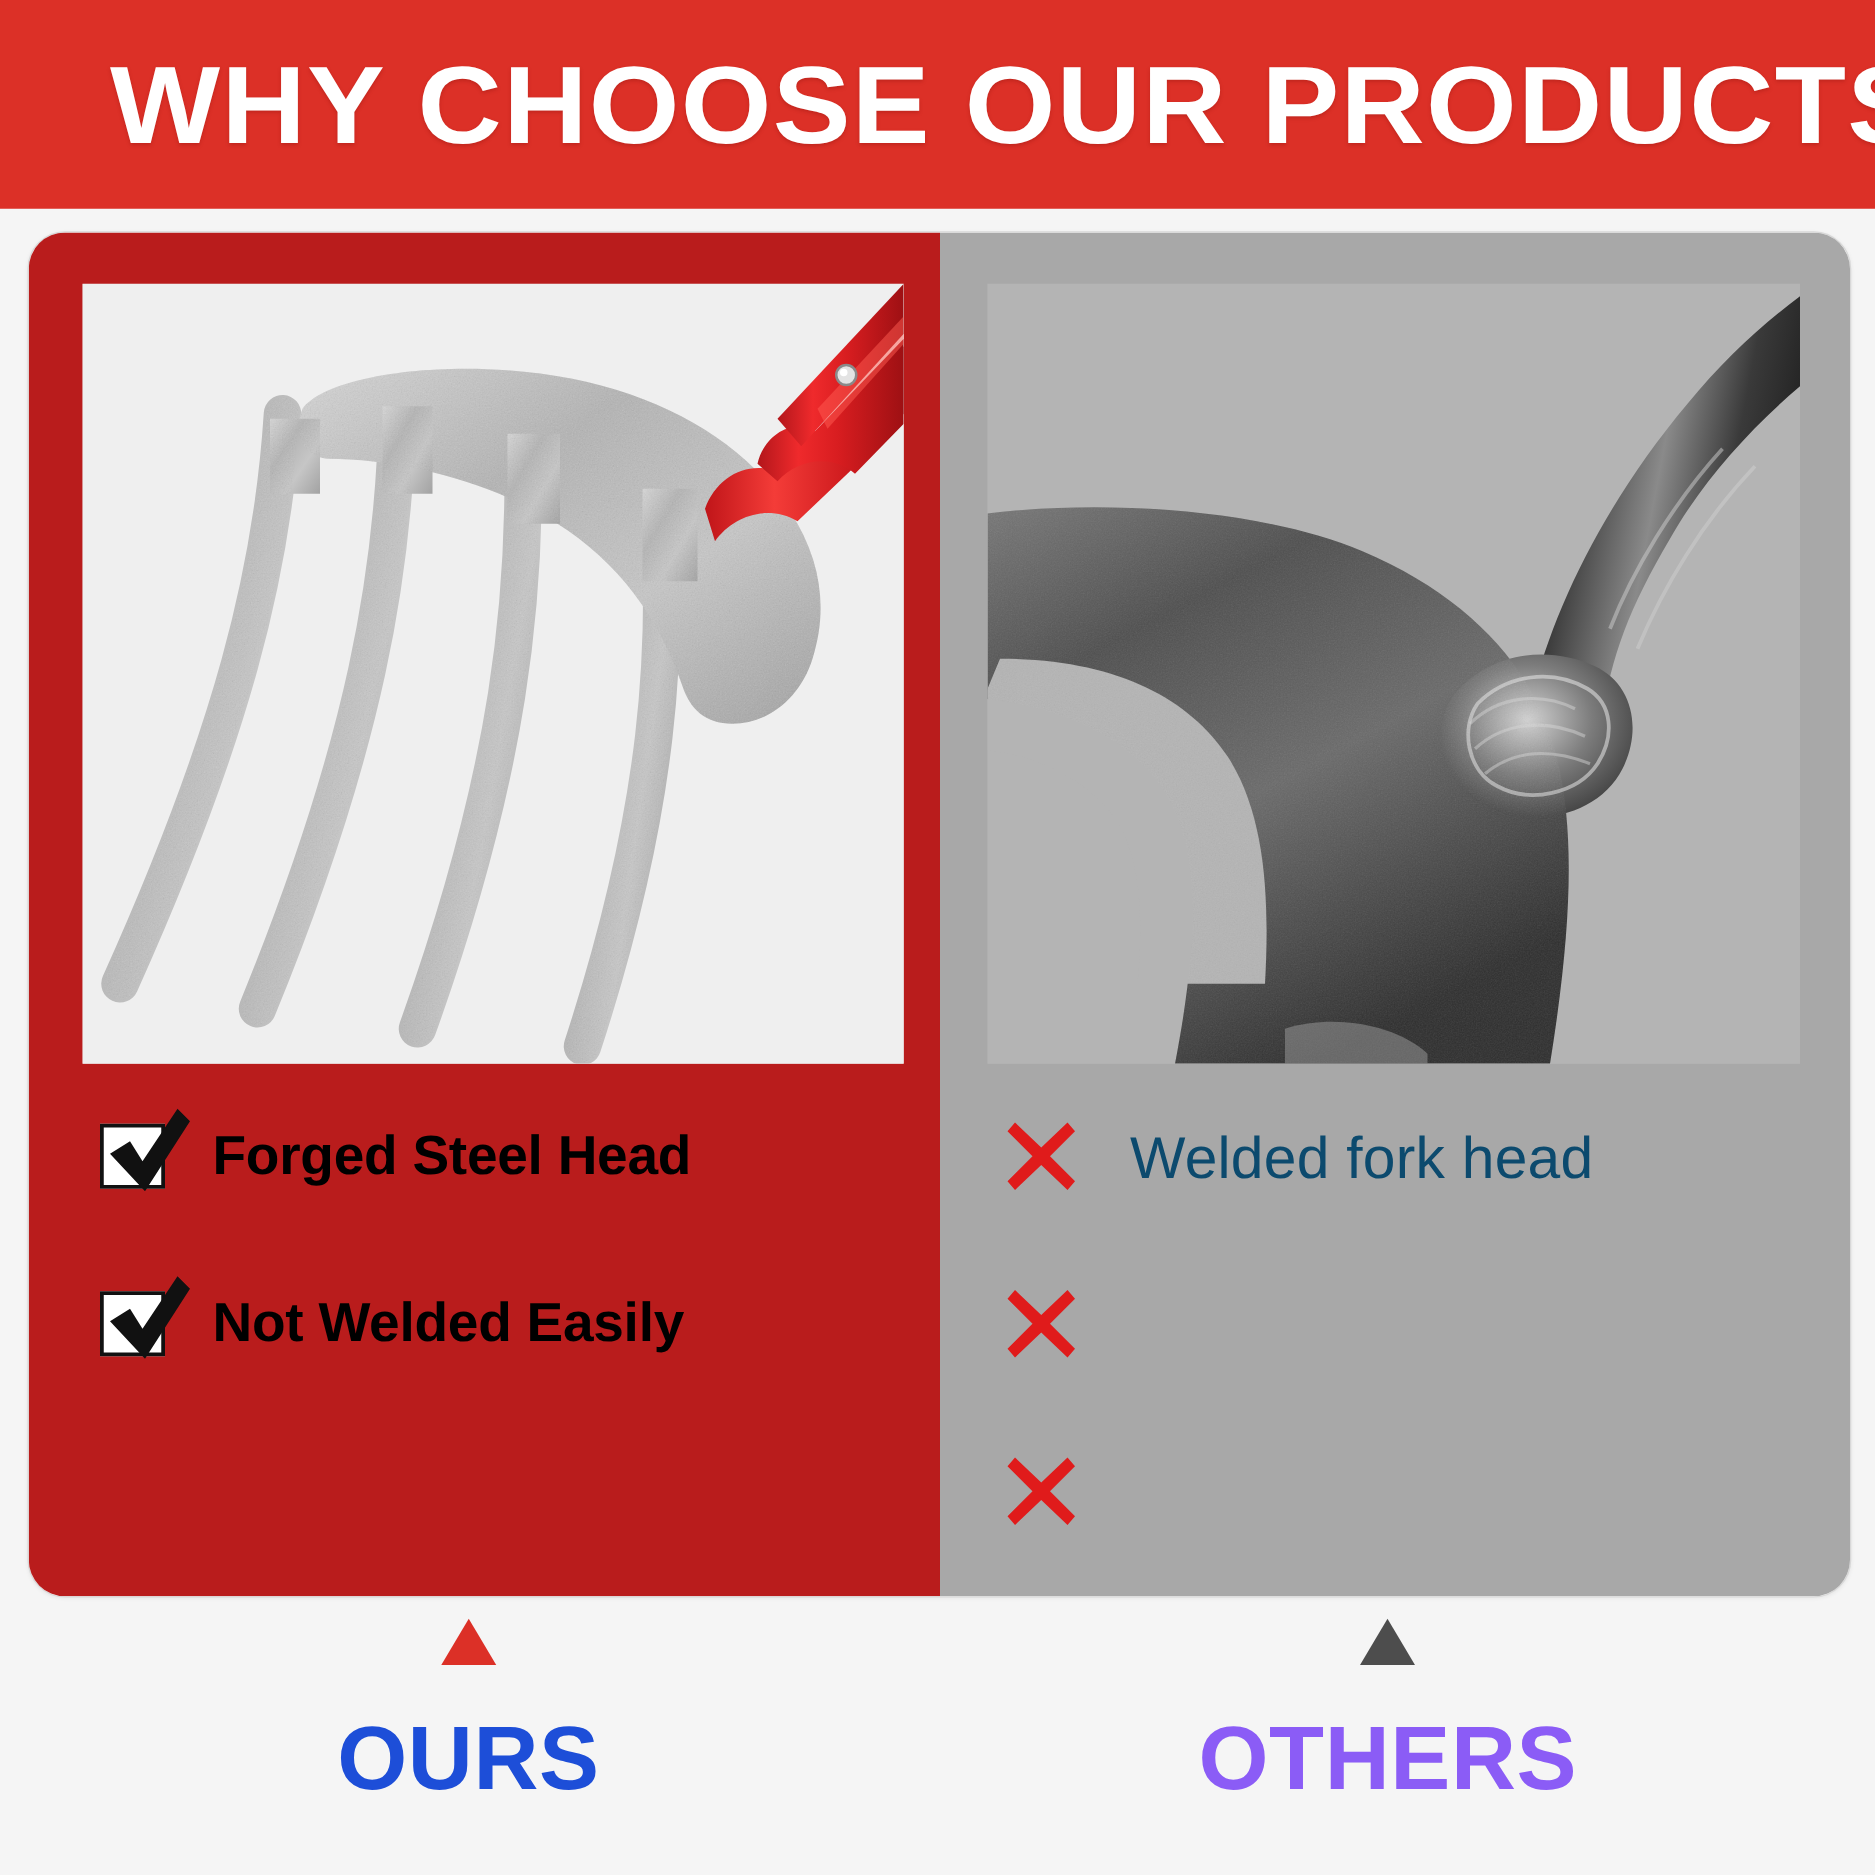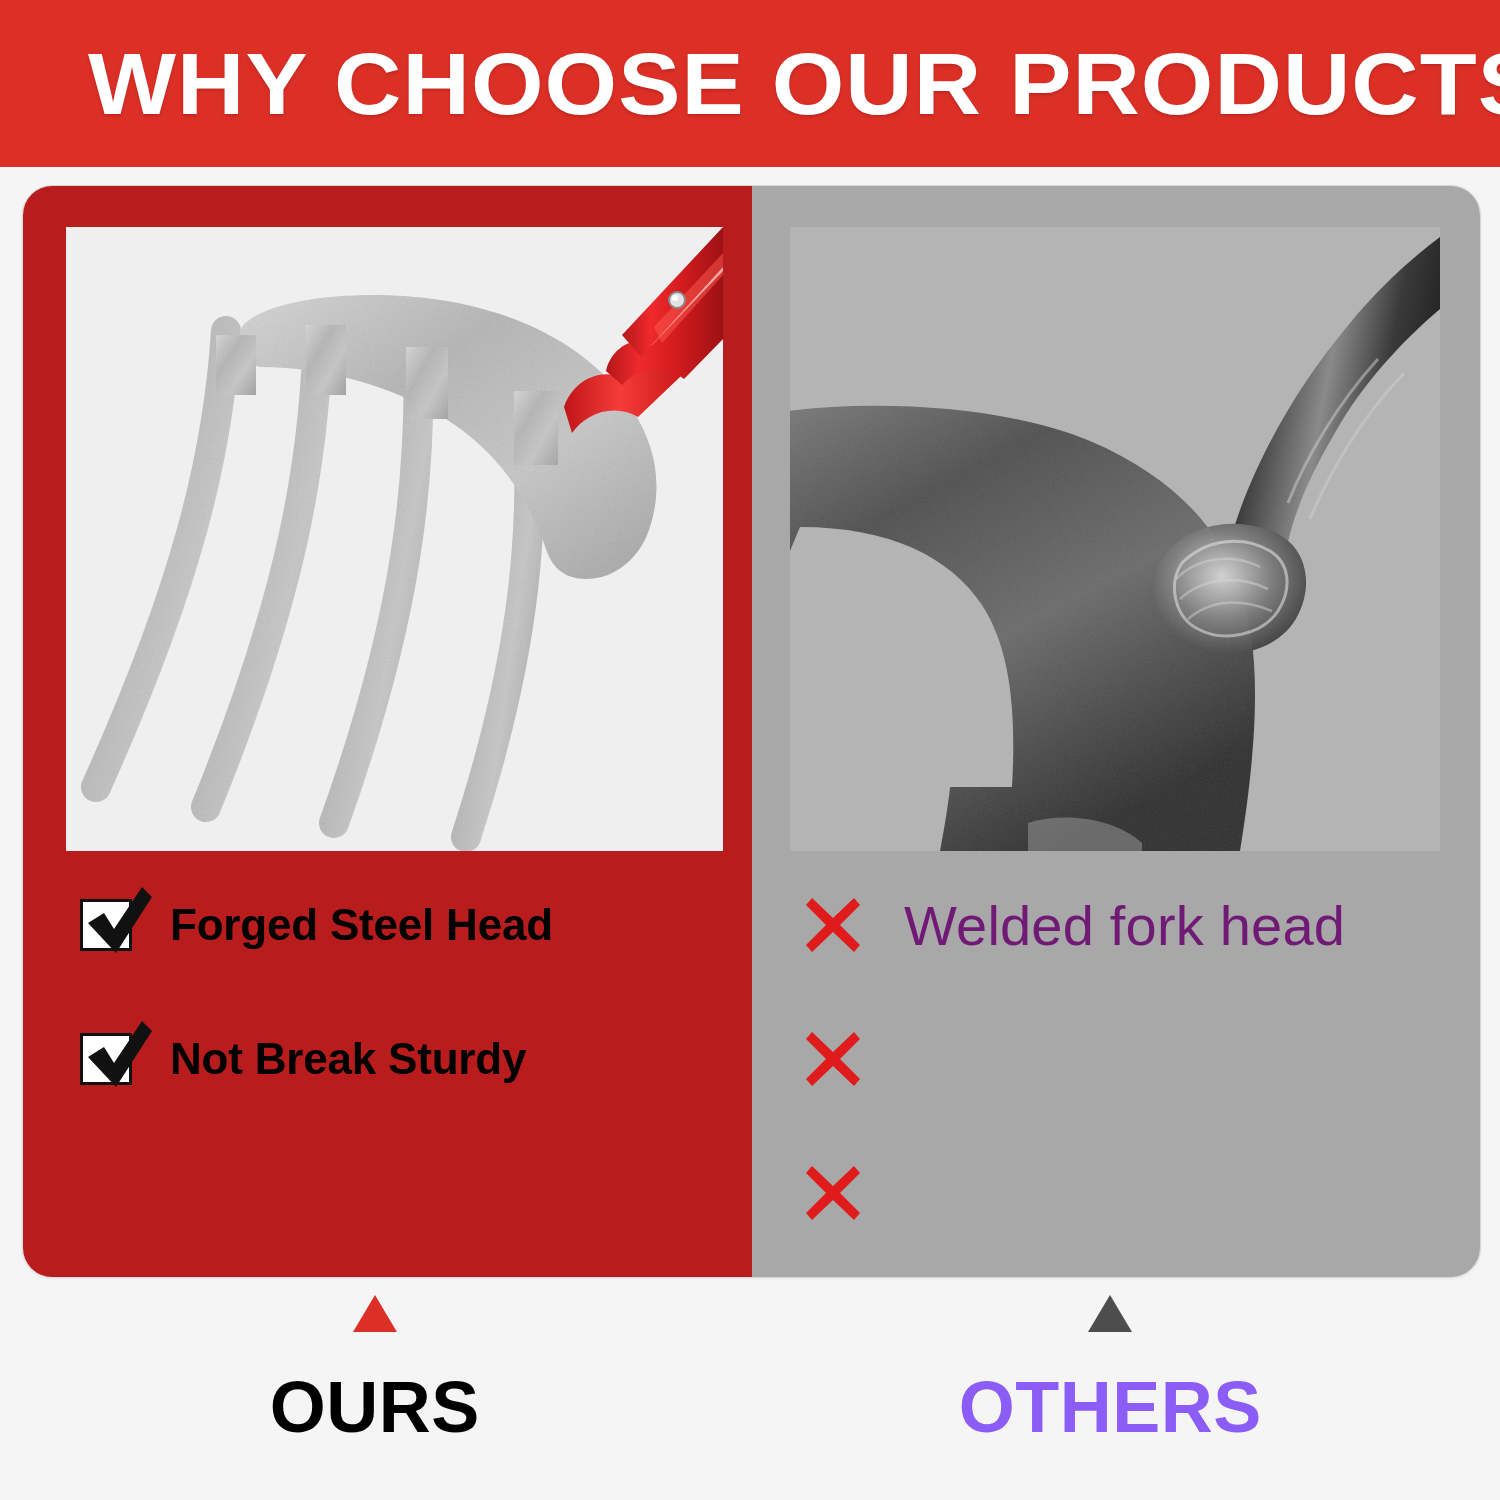--- a/index.html
+++ b/index.html
@@ -103,23 +103,23 @@
   .x-icon svg { position:absolute; left:0; top:0; }
 
   .feature-label-ours {
     font-size:44px;
     font-weight:bold;
     color:#000;
     letter-spacing:-.2px;
     white-space:nowrap;
   }
   .feature-label-others {
-    font-size:56px;
+    font-size:47px;
     font-weight:normal;
-    color:#701a75;
+    color:#0c4a6e;
     letter-spacing:.2px;
     white-space:nowrap;
   }
 
   
   .footer {
     position:absolute; left:22px; top:1295px; width:1459px; height:205px;
     display:flex;
   }
   .footer-col {
@@ -128,21 +128,21 @@
   }
   .tri { width:0; height:0; border-left:22px solid transparent; border-right:22px solid transparent; }
   .tri-red  { border-bottom:37px solid #dc3027; }
   .tri-gray { border-bottom:37px solid #4d4d4d; }
   .footer-label {
     margin-top:34px;
     font-size:72px;
     font-weight:bold;
     letter-spacing:.5px;
   }
-  .label-ours   { color:#000000; }
+  .label-ours   { color:#1d4ed8; }
   .label-others { color:#8b5cf6; }
   .footer-col-ours   { transform:translateX(-12px); }
   .footer-col-others { transform:translateX(-6px); }
 </style>
 </head>
 <body>
 
 <div class="page">
 
   <div class="banner">
@@ -248,21 +248,21 @@
         </div>
 
 
         <div class="feature-row">
           <span class="checkbox-icon">
             <span class="box"></span>
             <svg width="78" height="78" viewBox="0 0 78 78" xmlns="http://www.w3.org/2000/svg">
               <path d="M12 40 L28 30 L38 46 L66 4 L76 14 L40 70 Z" fill="#111111"></path>
             </svg>
           </span>
-          <span class="feature-label-ours">Not Break Sturdy</span>
+          <span class="feature-label-ours">Not Welded Easily</span>
         </div>
 
       </div>
     </div>
 
     <div class="panel panel-others">
 
       <div class="photo photo-others">
         <svg class="weld-svg" viewBox="0 0 650 624" xmlns="http://www.w3.org/2000/svg">
           <defs>

